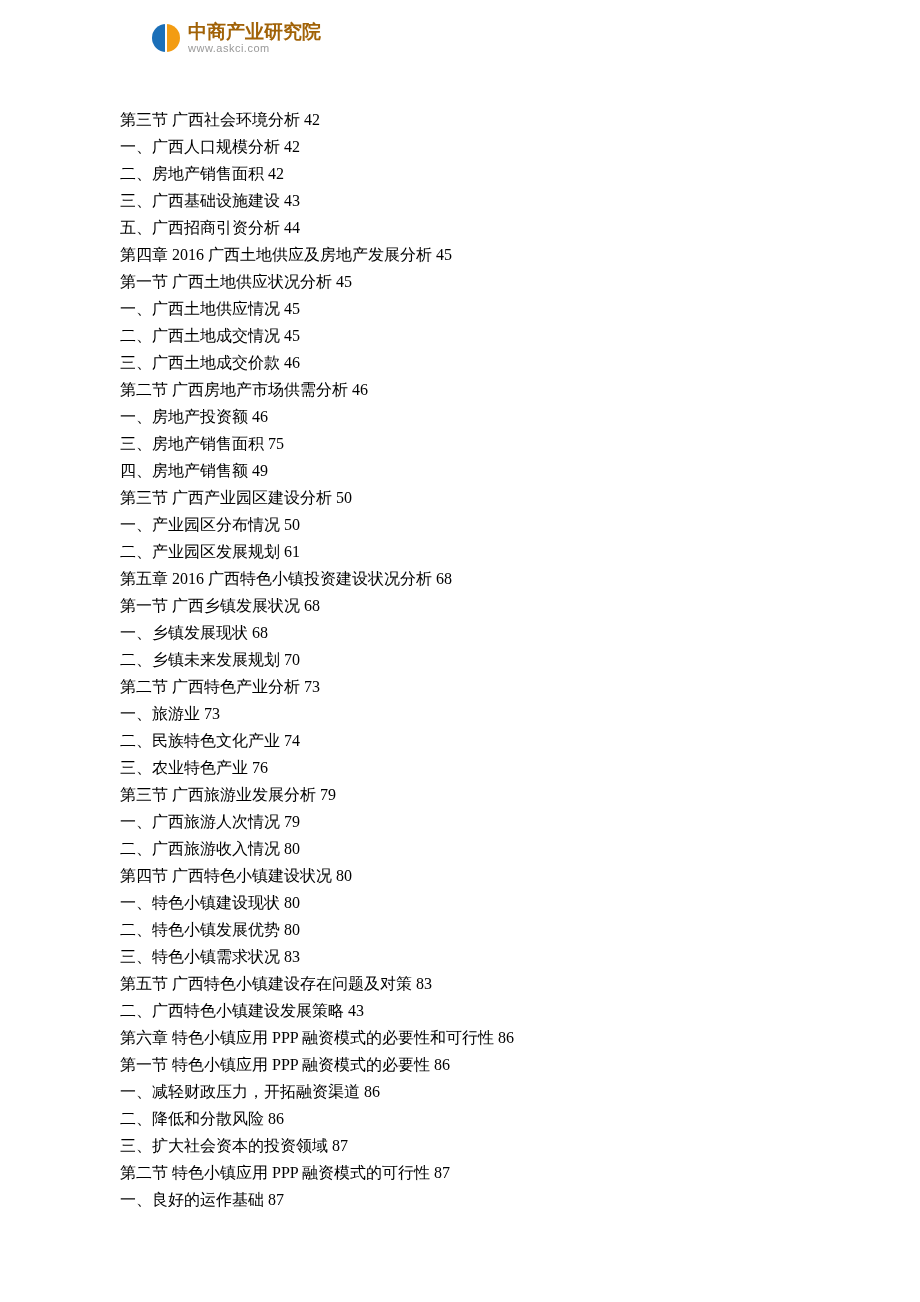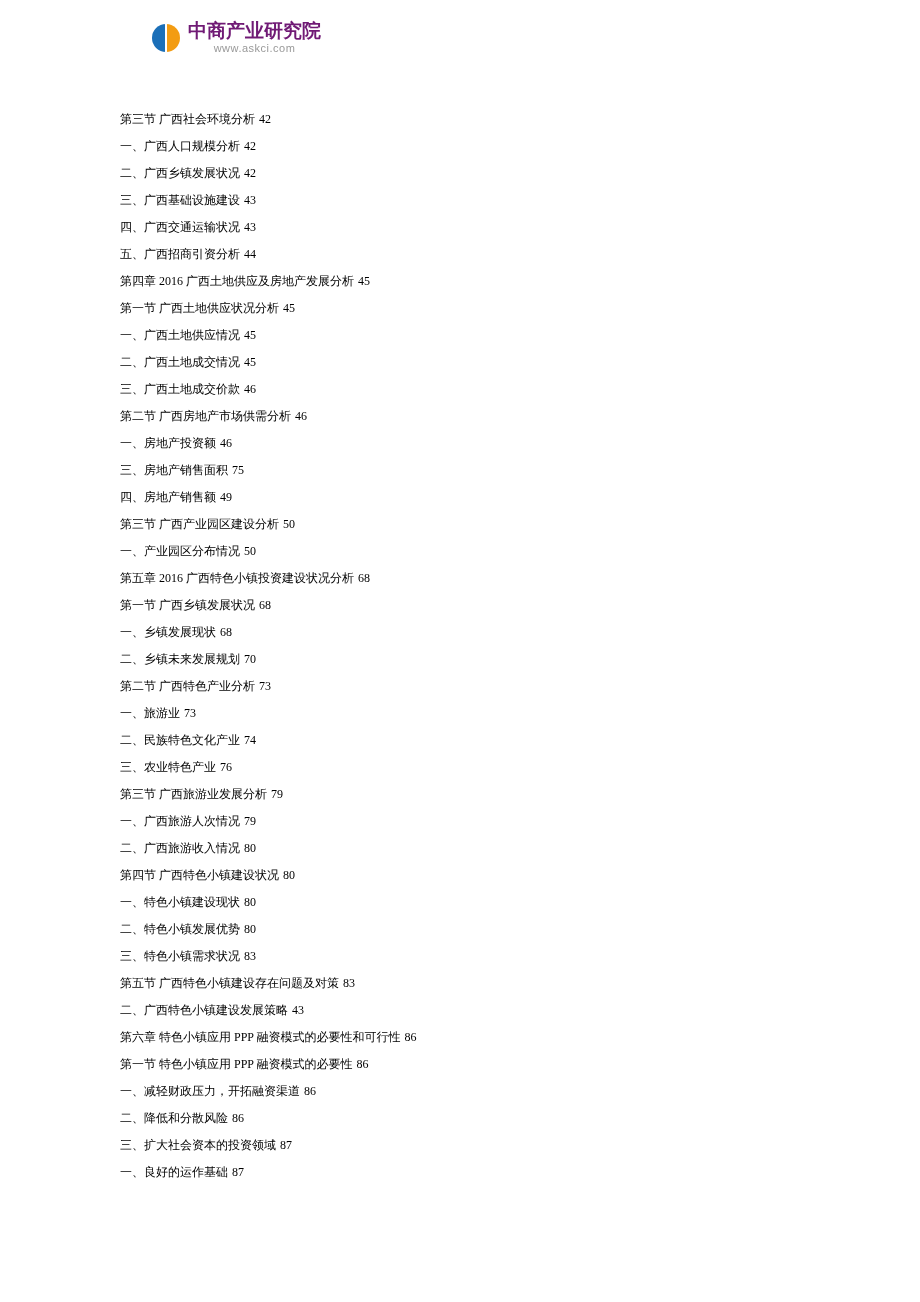--- a/index.html
+++ b/index.html
@@ -30,34 +30,33 @@
       height: 100%;
     }
     .logo-text {
       display: flex;
       flex-direction: column;
       line-height: 1.1;
     }
     .logo-title {
       font-size: 19px;
       font-weight: bold;
-      color: #701a75;
-      font-family: Liberation Mono, monospace;
+      color: #a16207;
+      font-family: Liberation Sans, sans-serif;
       letter-spacing: 0px;
     }
     .logo-url {
       font-size: 11px;
       color: #999999;
       letter-spacing: 0.5px;
       font-family: Arial, sans-serif;
-      text-align: center;
     }
     .toc {
       margin-left: 120px;
-      font-size: 12px;
+      font-size: 16px;
       color: #000000;
       line-height: 27.0px;
     }
     .toc-entry {
       white-space: nowrap;
     }
     .toc-text {
       display: inline;
     }
     .toc-page {
@@ -78,35 +77,35 @@
   </div>
   <div class="logo-text">
     <span class="logo-title">中商产业研究院</span>
     <span class="logo-url">www.askci.com</span>
   </div>
 </div>
 
 <div class="toc">
     <div class="toc-entry"><span class="toc-text">第三节 广西社会环境分析</span><span class="toc-page">42</span></div>
     <div class="toc-entry"><span class="toc-text">一、广西人口规模分析</span><span class="toc-page">42</span></div>
-    <div class="toc-entry"><span class="toc-text">二、广西乡镇发展状况</span><span class="toc-page">42</span></div>
+    <div class="toc-entry"><span class="toc-text">二、房地产销售面积</span><span class="toc-page">42</span></div>
     <div class="toc-entry"><span class="toc-text">三、广西基础设施建设</span><span class="toc-page">43</span></div>
-    <div class="toc-entry"><span class="toc-text">四、广西交通运输状况</span><span class="toc-page">43</span></div>
     <div class="toc-entry"><span class="toc-text">五、广西招商引资分析</span><span class="toc-page">44</span></div>
     <div class="toc-entry"><span class="toc-text">第四章 2016 广西土地供应及房地产发展分析</span><span class="toc-page">45</span></div>
     <div class="toc-entry"><span class="toc-text">第一节 广西土地供应状况分析</span><span class="toc-page">45</span></div>
     <div class="toc-entry"><span class="toc-text">一、广西土地供应情况</span><span class="toc-page">45</span></div>
     <div class="toc-entry"><span class="toc-text">二、广西土地成交情况</span><span class="toc-page">45</span></div>
     <div class="toc-entry"><span class="toc-text">三、广西土地成交价款</span><span class="toc-page">46</span></div>
     <div class="toc-entry"><span class="toc-text">第二节 广西房地产市场供需分析</span><span class="toc-page">46</span></div>
     <div class="toc-entry"><span class="toc-text">一、房地产投资额</span><span class="toc-page">46</span></div>
     <div class="toc-entry"><span class="toc-text">三、房地产销售面积</span><span class="toc-page">75</span></div>
     <div class="toc-entry"><span class="toc-text">四、房地产销售额</span><span class="toc-page">49</span></div>
     <div class="toc-entry"><span class="toc-text">第三节 广西产业园区建设分析</span><span class="toc-page">50</span></div>
     <div class="toc-entry"><span class="toc-text">一、产业园区分布情况</span><span class="toc-page">50</span></div>
+    <div class="toc-entry"><span class="toc-text">二、产业园区发展规划</span><span class="toc-page">61</span></div>
     <div class="toc-entry"><span class="toc-text">第五章 2016 广西特色小镇投资建设状况分析</span><span class="toc-page">68</span></div>
     <div class="toc-entry"><span class="toc-text">第一节 广西乡镇发展状况</span><span class="toc-page">68</span></div>
     <div class="toc-entry"><span class="toc-text">一、乡镇发展现状</span><span class="toc-page">68</span></div>
     <div class="toc-entry"><span class="toc-text">二、乡镇未来发展规划</span><span class="toc-page">70</span></div>
     <div class="toc-entry"><span class="toc-text">第二节 广西特色产业分析</span><span class="toc-page">73</span></div>
     <div class="toc-entry"><span class="toc-text">一、旅游业</span><span class="toc-page">73</span></div>
     <div class="toc-entry"><span class="toc-text">二、民族特色文化产业</span><span class="toc-page">74</span></div>
     <div class="toc-entry"><span class="toc-text">三、农业特色产业</span><span class="toc-page">76</span></div>
     <div class="toc-entry"><span class="toc-text">第三节 广西旅游业发展分析</span><span class="toc-page">79</span></div>
     <div class="toc-entry"><span class="toc-text">一、广西旅游人次情况</span><span class="toc-page">79</span></div>
@@ -115,14 +114,15 @@
     <div class="toc-entry"><span class="toc-text">一、特色小镇建设现状</span><span class="toc-page">80</span></div>
     <div class="toc-entry"><span class="toc-text">二、特色小镇发展优势</span><span class="toc-page">80</span></div>
     <div class="toc-entry"><span class="toc-text">三、特色小镇需求状况</span><span class="toc-page">83</span></div>
     <div class="toc-entry"><span class="toc-text">第五节 广西特色小镇建设存在问题及对策</span><span class="toc-page">83</span></div>
     <div class="toc-entry"><span class="toc-text">二、广西特色小镇建设发展策略</span><span class="toc-page">43</span></div>
     <div class="toc-entry"><span class="toc-text">第六章 特色小镇应用 PPP 融资模式的必要性和可行性</span><span class="toc-page">86</span></div>
     <div class="toc-entry"><span class="toc-text">第一节 特色小镇应用 PPP 融资模式的必要性</span><span class="toc-page">86</span></div>
     <div class="toc-entry"><span class="toc-text">一、减轻财政压力，开拓融资渠道</span><span class="toc-page">86</span></div>
     <div class="toc-entry"><span class="toc-text">二、降低和分散风险</span><span class="toc-page">86</span></div>
     <div class="toc-entry"><span class="toc-text">三、扩大社会资本的投资领域</span><span class="toc-page">87</span></div>
+    <div class="toc-entry"><span class="toc-text">第二节 特色小镇应用 PPP 融资模式的可行性</span><span class="toc-page">87</span></div>
     <div class="toc-entry"><span class="toc-text">一、良好的运作基础</span><span class="toc-page">87</span></div>
   </div>
 
 </body></html>

